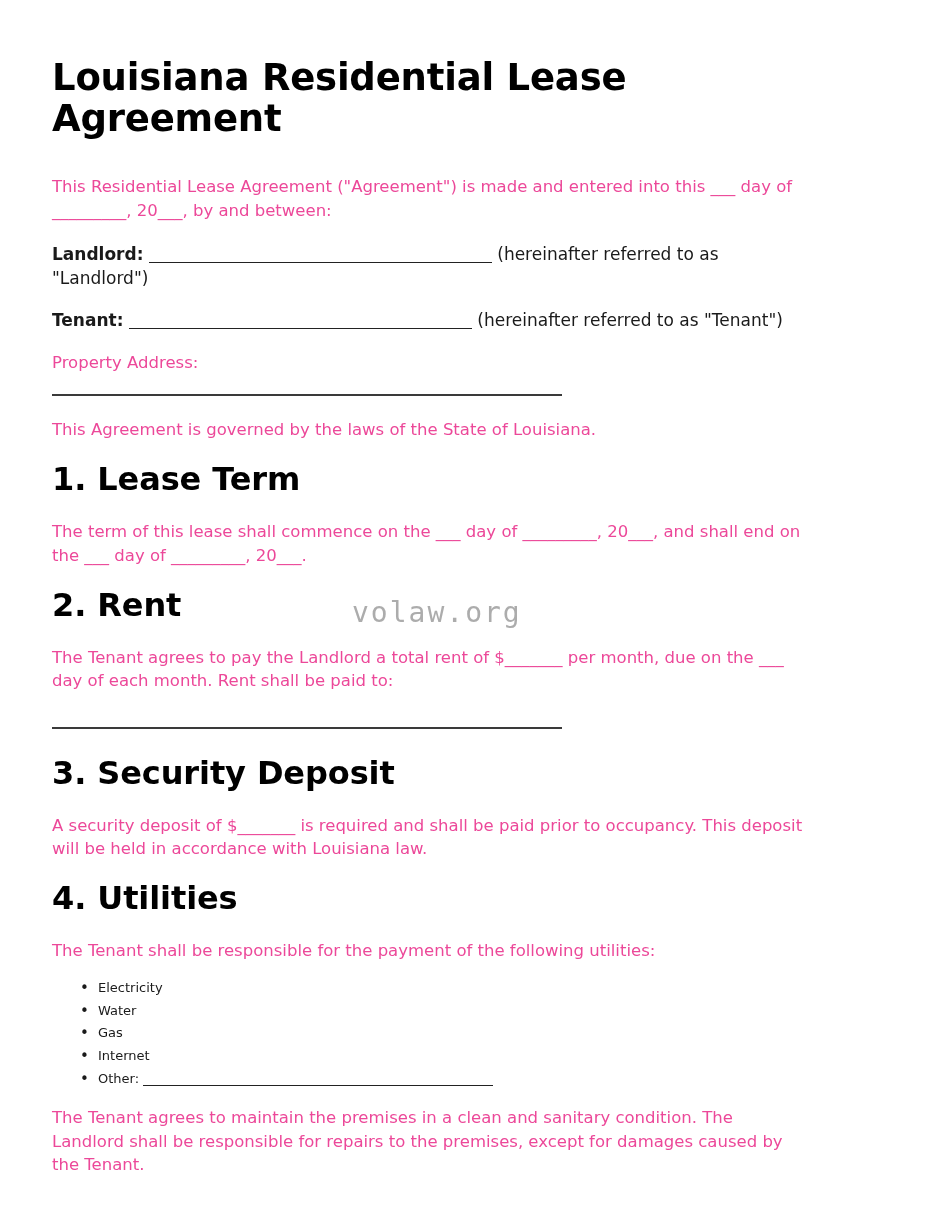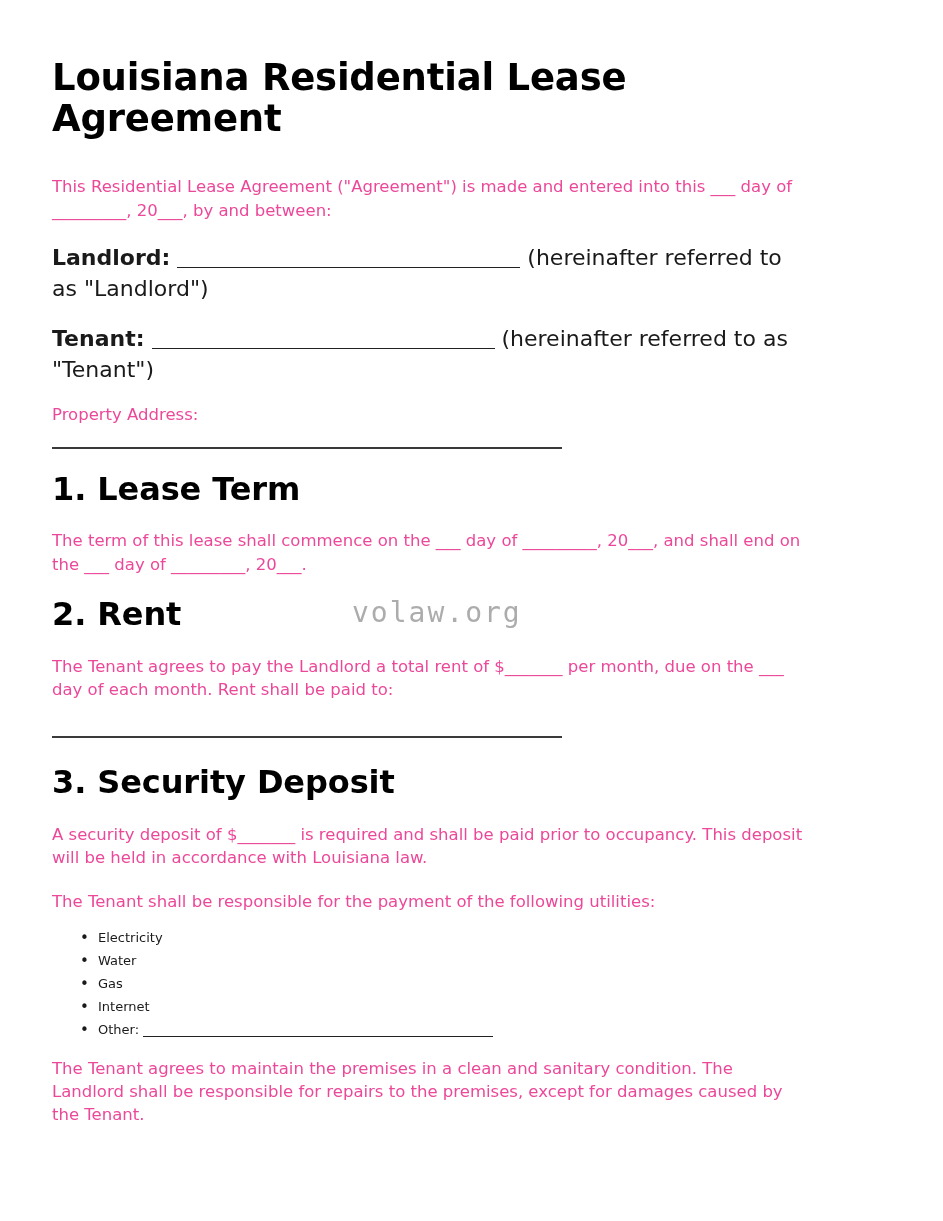--- a/index.html
+++ b/index.html
@@ -32,21 +32,21 @@
   p.para {
     font-size: 16.5px;
     line-height: 1.42;
     margin: 0 0 20px 0;
     color: #ec4899;
   }
   p.tight {
     margin-bottom: 16px;
   }
   .party-line {
-    font-size: 22px;
+    font-size: 17px;
     line-height: 1.42;
     margin: 4px 0 18px 0;
   }
   .party-label {
     font-weight: bold;
   }
   .blank-inline {
     display: inline-block;
     border-bottom: 1.6px solid #222;
     vertical-align: -3px;
@@ -121,32 +121,34 @@
   <div class="party-line">
     <span class="party-label">Tenant:</span>
     <span class="blank-inline blank-tenant"></span>
     <span>(hereinafter referred to as "Tenant")</span>
   </div>
 
   <p class="para tight">Property Address:</p>
 
   <div class="rule rule-address"></div>
 
+  <p class="para">This Agreement is governed by the laws of the State of Louisiana.</p>
 
   <h2 class="section">1. Lease Term</h2>
   <p class="para">The term of this lease shall commence on the ___ day of _________, 20___, and shall end on the ___ day of _________, 20___.</p>
 
   <h2 class="section">2. Rent</h2>
   <p class="para">The Tenant agrees to pay the Landlord a total rent of $_______ per month, due on the ___ day of each month. Rent shall be paid to:</p>
 
   <div class="rule rule-rent"></div>
 
   <h2 class="section">3. Security Deposit</h2>
   <p class="para">A security deposit of $_______ is required and shall be paid prior to occupancy. This deposit will be held in accordance with Louisiana law.</p>
 
+  <h2 class="section">4. Utilities</h2>
   <p class="para tight">The Tenant shall be responsible for the payment of the following utilities:</p>
 
   <ul class="utilities">
     <li><span>Electricity</span></li>
     <li><span>Water</span></li>
     <li><span>Gas</span></li>
     <li><span>Internet</span></li>
     <li><span>Other:</span> <span class="blank-inline blank-other"></span></li>
   </ul>
 

